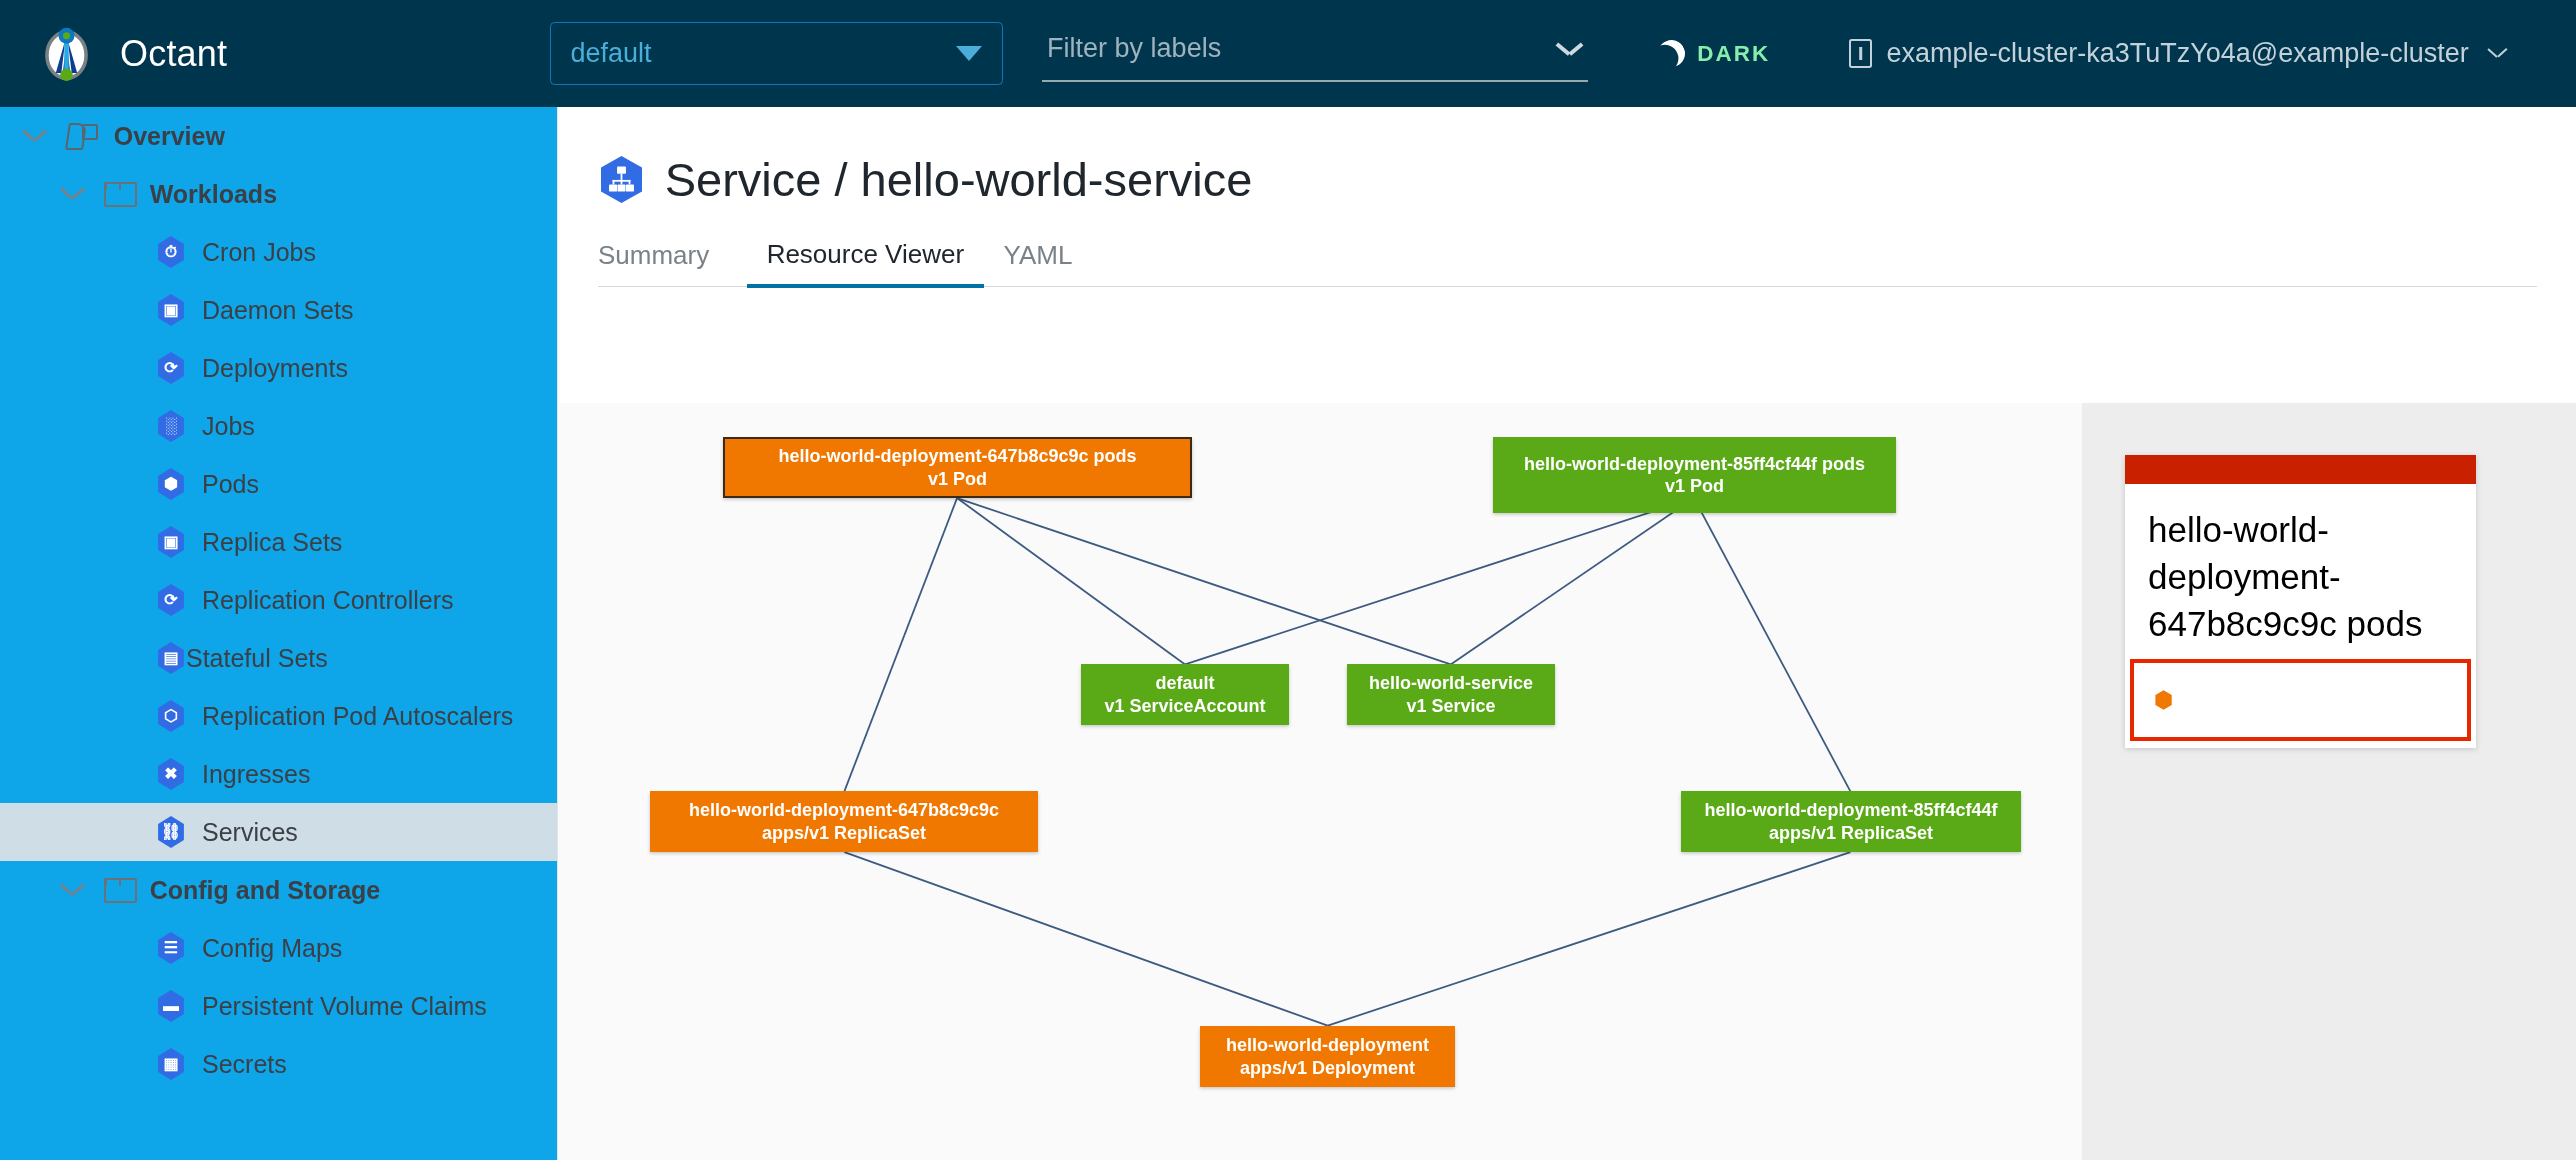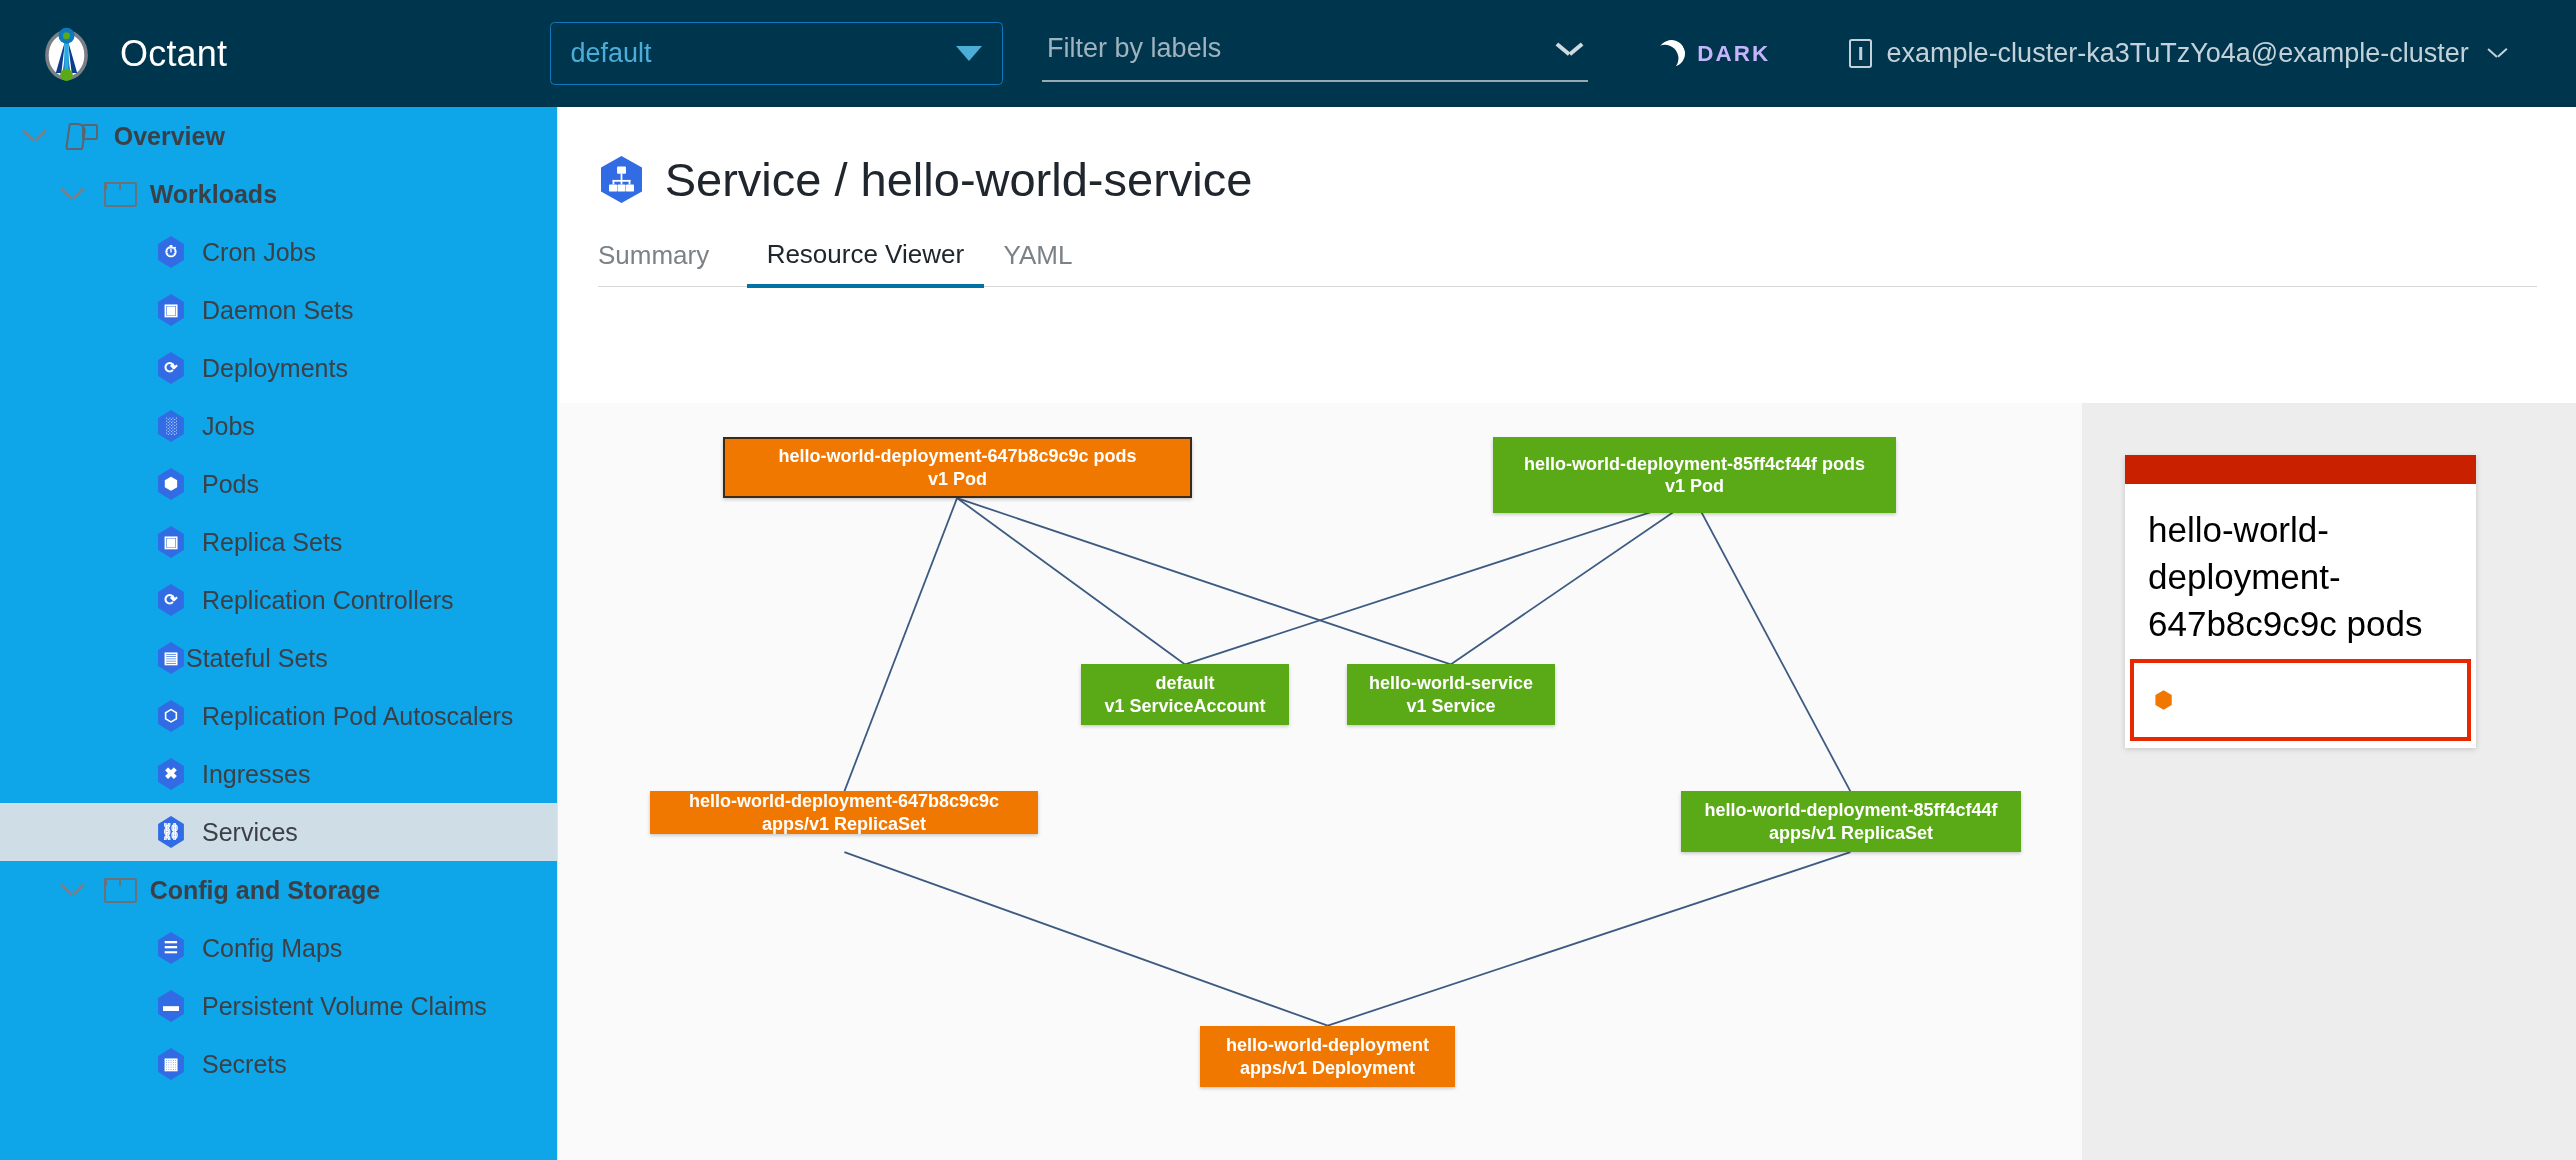--- a/index.html
+++ b/index.html
@@ -58,21 +58,21 @@
   .dark-toggle {
     display: flex; align-items: center; gap: 12.5px;
     margin-left: 70px; cursor: pointer;
   }
   .moon {
     width: 27px; height: 27px; border-radius: 50%;
     box-shadow: inset -8px 1.8px 0 0 #ffffff;
     transform: rotate(-24deg);
   }
   .dark-text {
-    color: #c4b5fd; font-size: 22.4px; font-weight: 700; letter-spacing: 2.1px;
+    color: #86efac; font-size: 22.4px; font-weight: 700; letter-spacing: 2.1px;
   }
 
   .cluster-ctx {
     display: flex; align-items: center; gap: 14.3px;
     margin-left: 79px; color: #c3d2da; font-size: 27px;
   }
   .ctx-icon {
     width: 23px; height: 29px;
     border: 2.7px solid #c3d2da; border-radius: 2.7px;
     position: relative; flex: none;
@@ -444,21 +444,21 @@
         <span class="ln2">v1 Pod</span>
       </div>
       <div class="node green" style="left: 521px; top: 261px; width: 208px; height: 61px;">
         <span class="ln1">default</span>
         <span class="ln2">v1 ServiceAccount</span>
       </div>
       <div class="node green" style="left: 787px; top: 261px; width: 208px; height: 61px;">
         <span class="ln1">hello-world-service</span>
         <span class="ln2">v1 Service</span>
       </div>
-      <div class="node orange" style="left: 90px; top: 388px; width: 388px; height: 43px;">
+      <div class="node orange" style="left: 90px; top: 388px; width: 388px; height: 61px;">
         <span class="ln1">hello-world-deployment-647b8c9c9c</span>
         <span class="ln2">apps/v1 ReplicaSet</span>
       </div>
       <div class="node green" style="left: 1121px; top: 388px; width: 340px; height: 61px;">
         <span class="ln1">hello-world-deployment-85ff4cf44f</span>
         <span class="ln2">apps/v1 ReplicaSet</span>
       </div>
       <div class="node orange" style="left: 640px; top: 623px; width: 255px; height: 61px;">
         <span class="ln1">hello-world-deployment</span>
         <span class="ln2">apps/v1 Deployment</span>

